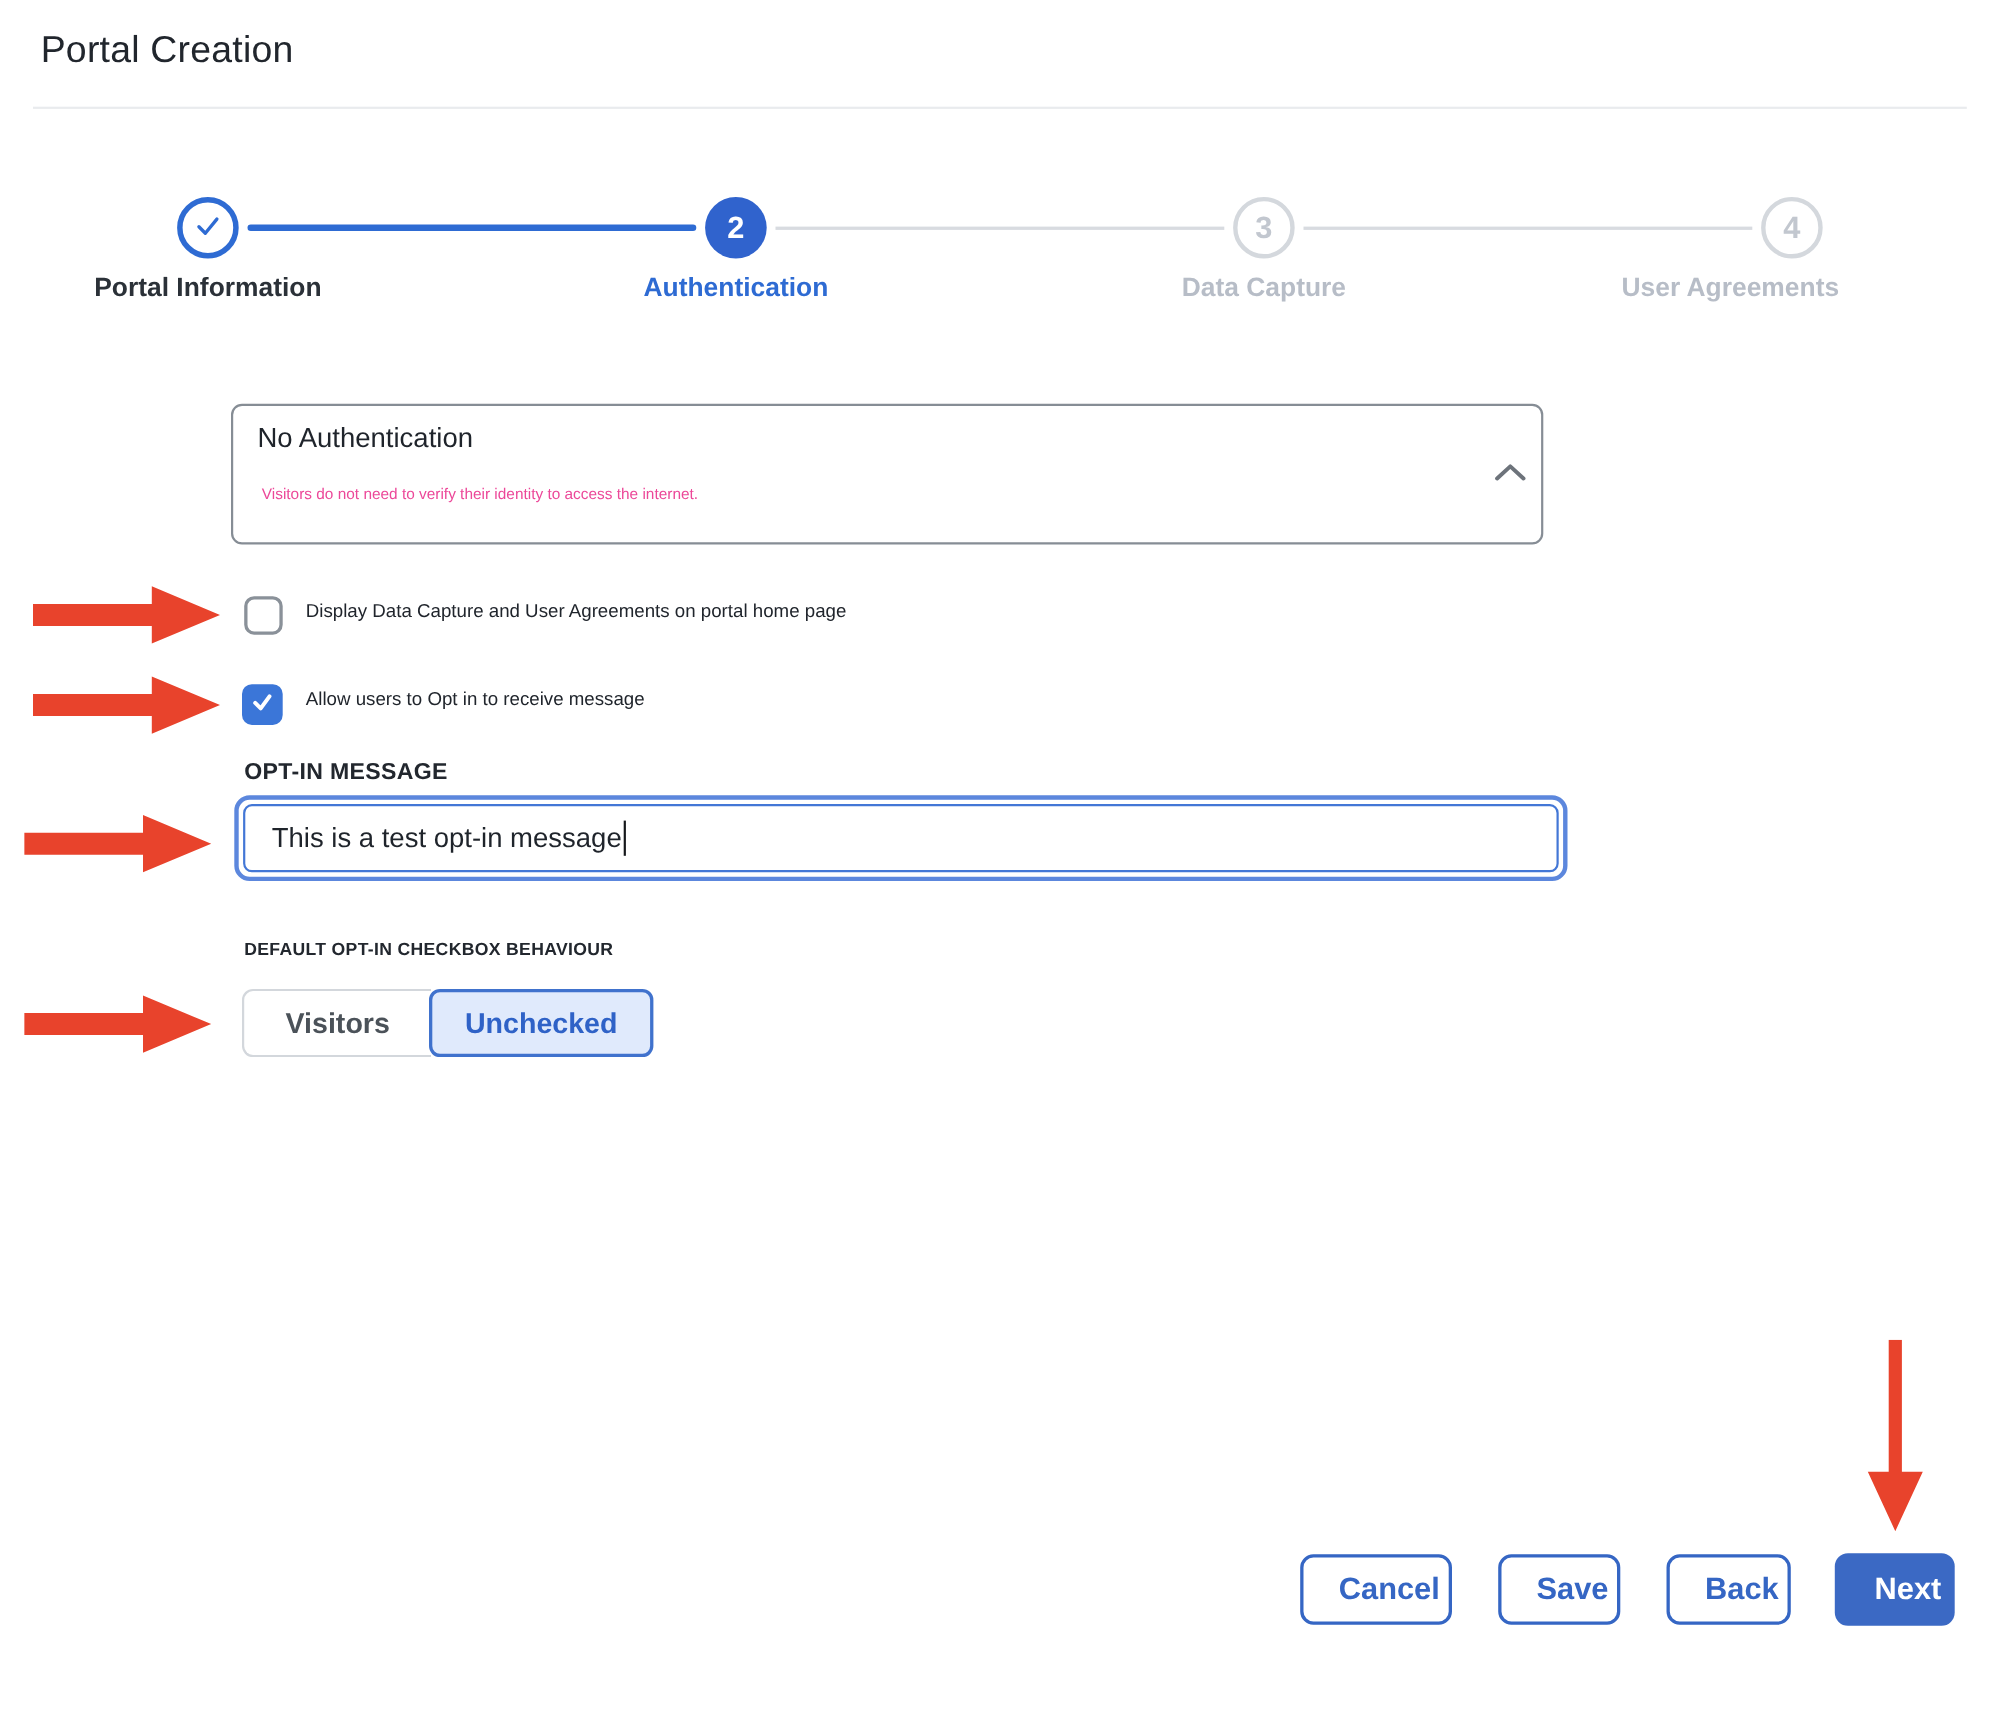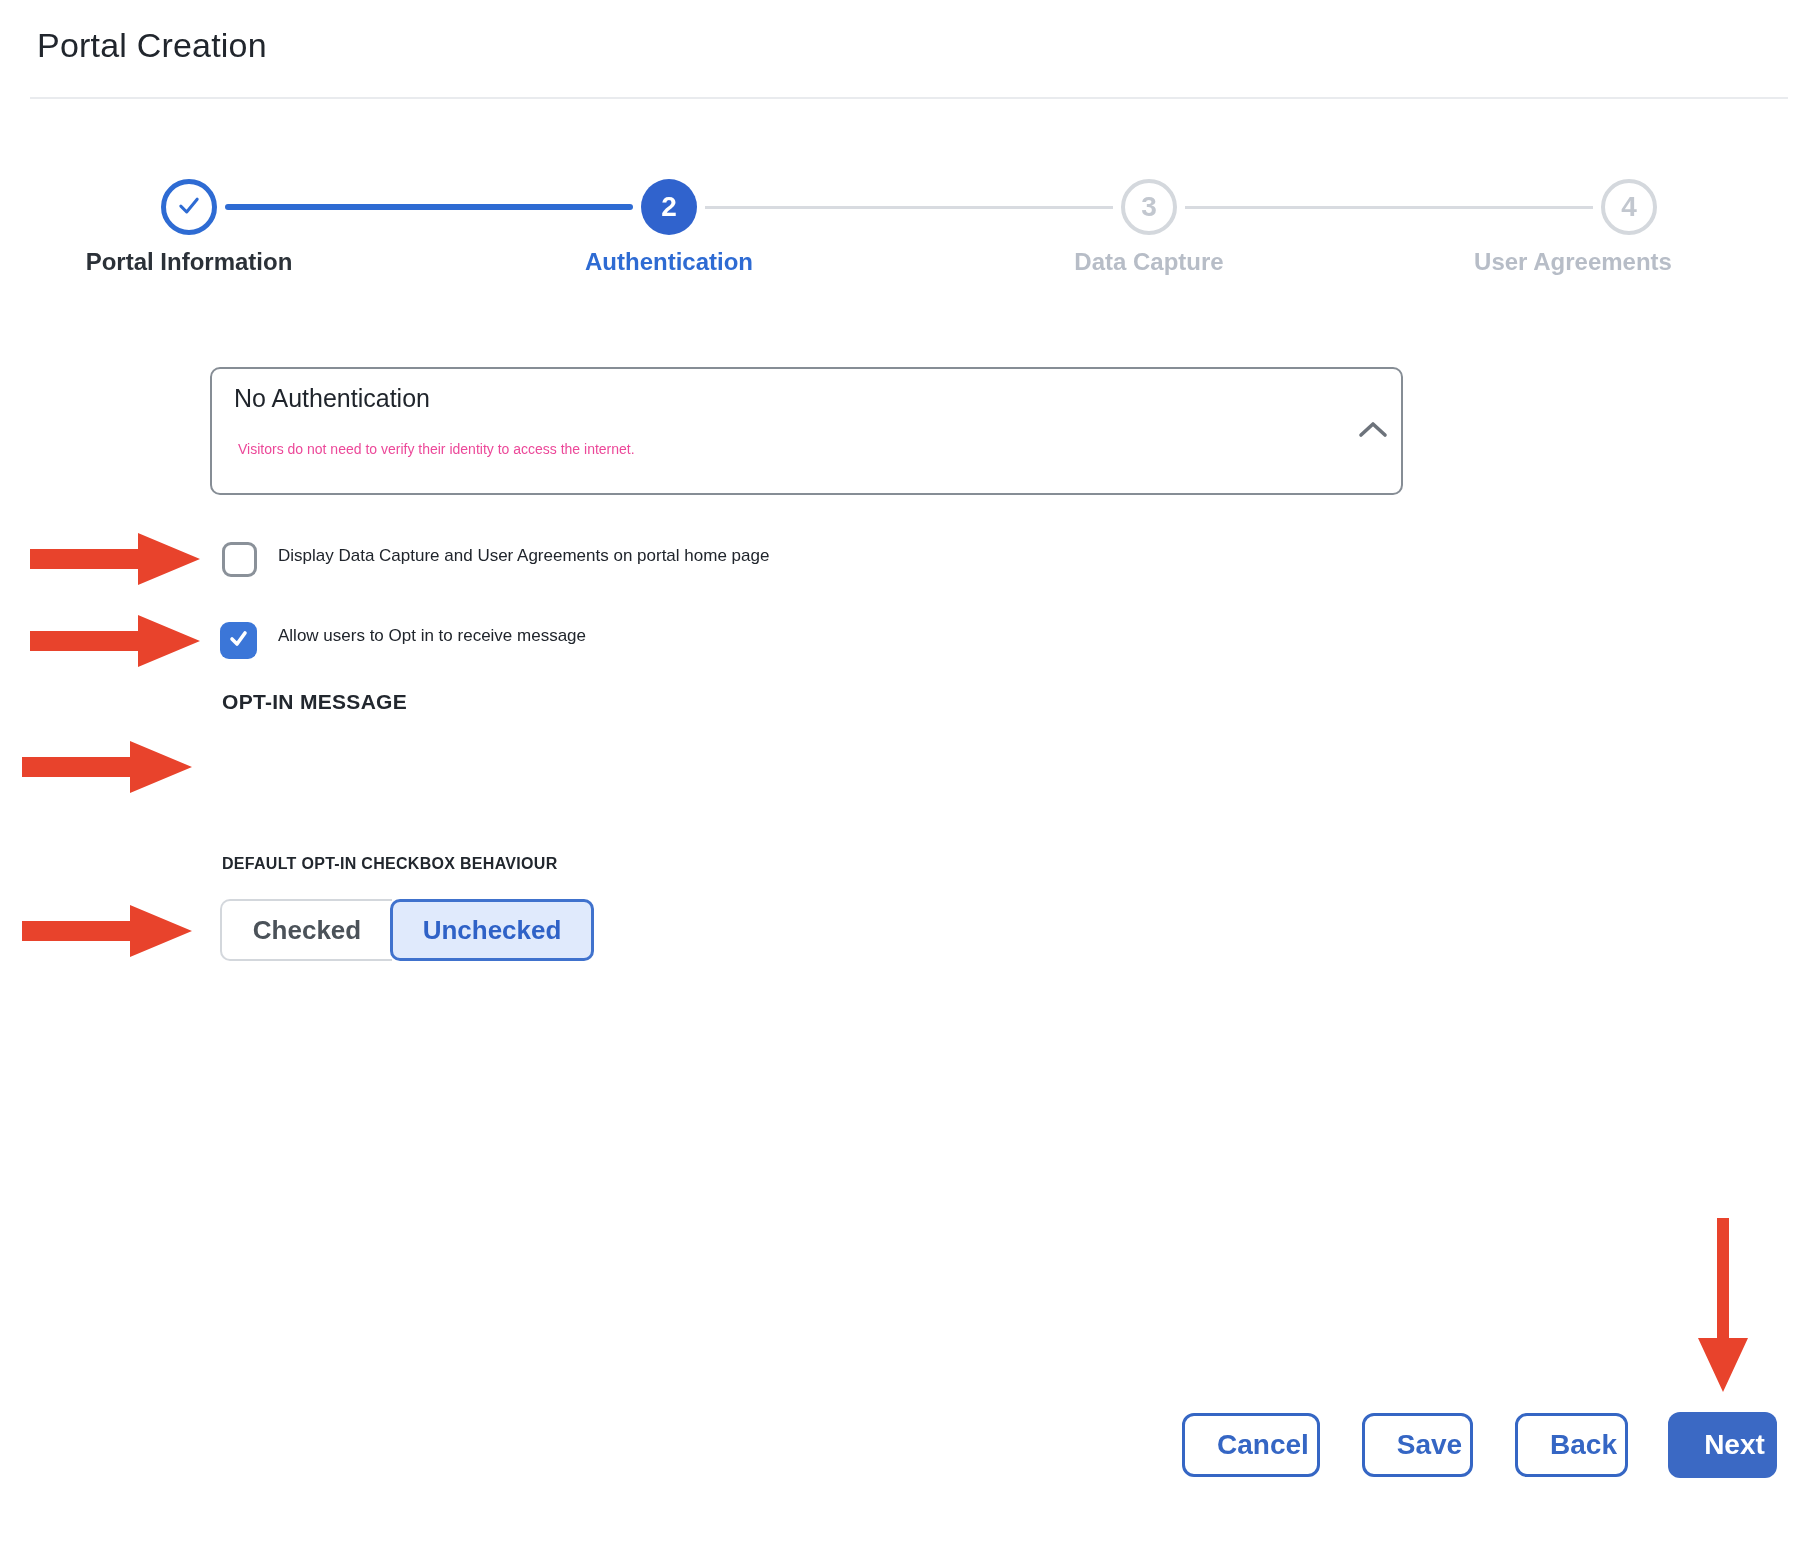--- a/index.html
+++ b/index.html
@@ -189,28 +189,34 @@
       </svg>
     </span>
   </div>
   <div class="abs cbx-label" style="left:278px; top:626px;">Allow users to Opt in to receive message</div>
 
   <div class="abs section-label" style="left:222px; top:690px;">OPT-IN MESSAGE</div>
 
   <svg class="abs annot" style="left:22px; top:738px;" width="172" height="58">
     <polygon points="0,19 108,19 108,3 170,29 108,55 108,39 0,39" fill="#E8432C"></polygon>
   </svg>
+  <div class="abs optin-input-outer">
+    <div class="optin-input-inner" role="textbox">
+      <span>This is a test opt-in message</span>
+        <span class="caret"></span>
+    </div>
+  </div>
 
   <div class="abs section-label" style="left:222px; top:855px; font-size:16px;">DEFAULT OPT-IN CHECKBOX BEHAVIOUR</div>
 
   <svg class="abs annot" style="left:22px; top:902px;" width="172" height="58">
     <polygon points="0,19 108,19 108,3 170,29 108,55 108,39 0,39" fill="#E8432C"></polygon>
   </svg>
   <div class="abs toggle-group">
-    <div class="seg seg-idle">Checked</div>
+    <div class="seg seg-idle">Visitors</div>
     <div class="seg seg-active">Unchecked</div>
   </div>
 
   <svg class="abs annot" style="left:1695px; top:1218px;" width="56" height="174">
     <polygon points="22,0 34,0 34,120 53,120 28,174 3,120 22,120" fill="#E8432C"></polygon>
   </svg>
 
   <button class="btn" style="left:1182px; width:138px;">Cancel</button>
   <button class="btn" style="left:1362px; width:111px;">Save</button>
   <button class="btn" style="left:1515px; width:113px;">Back</button>

